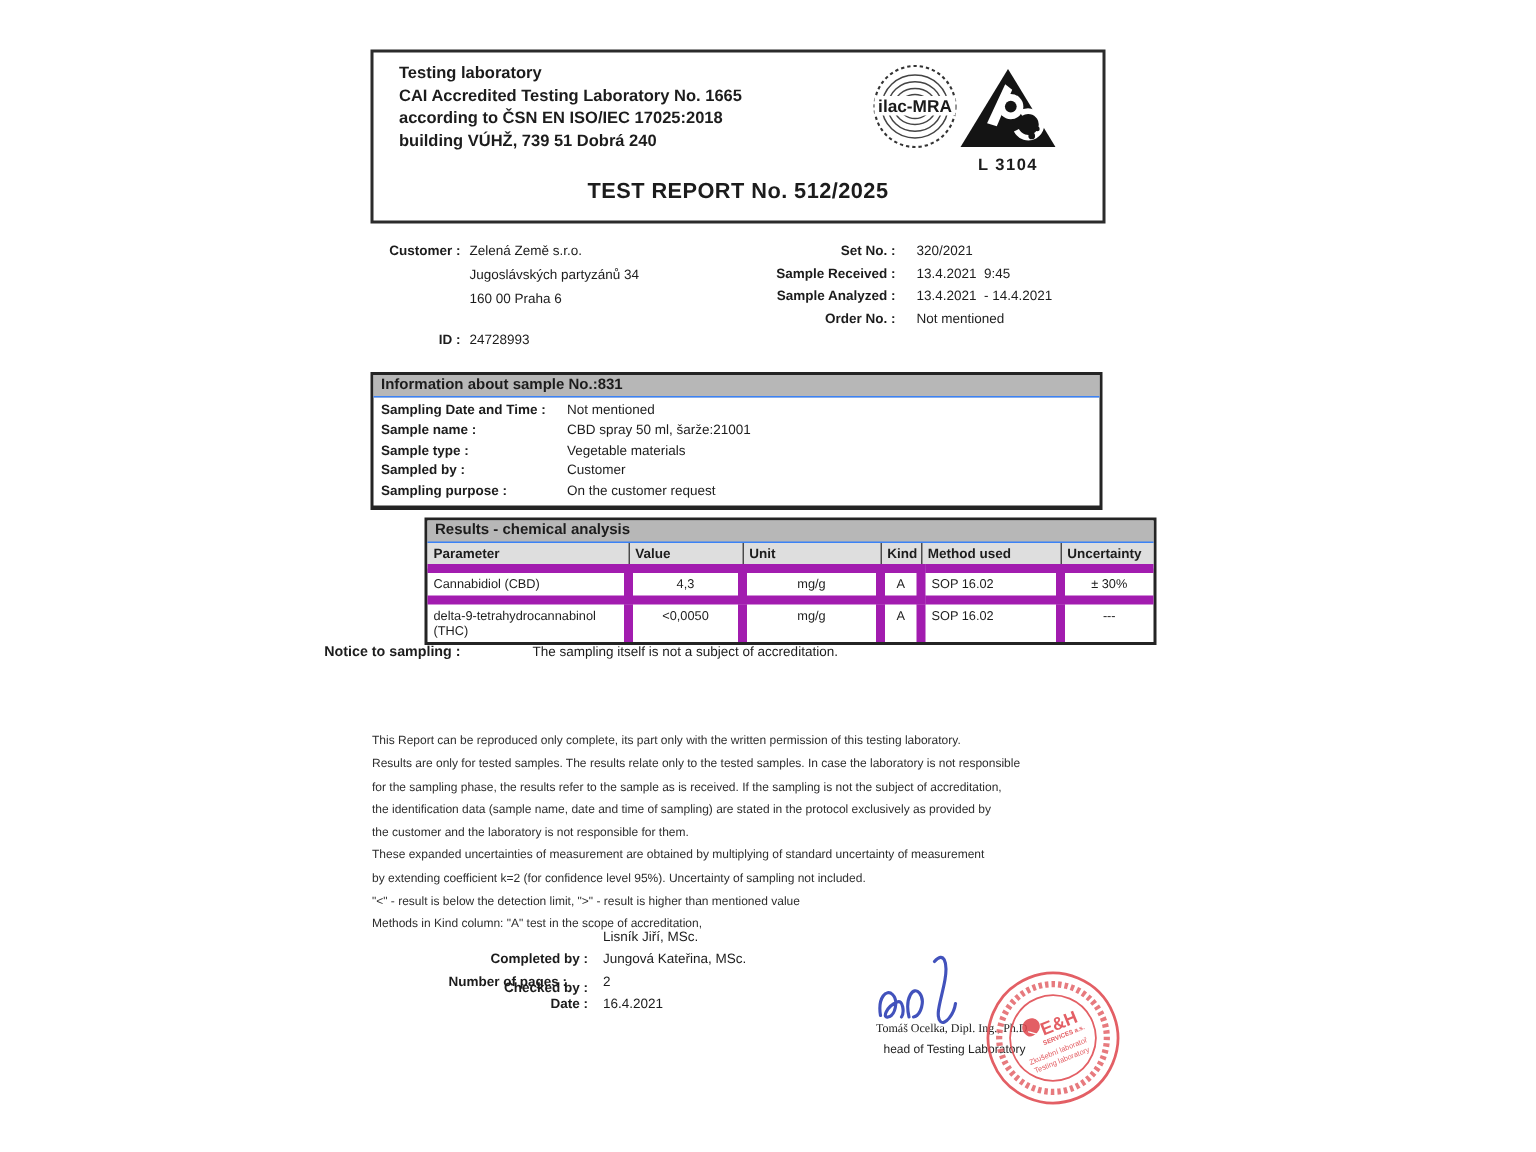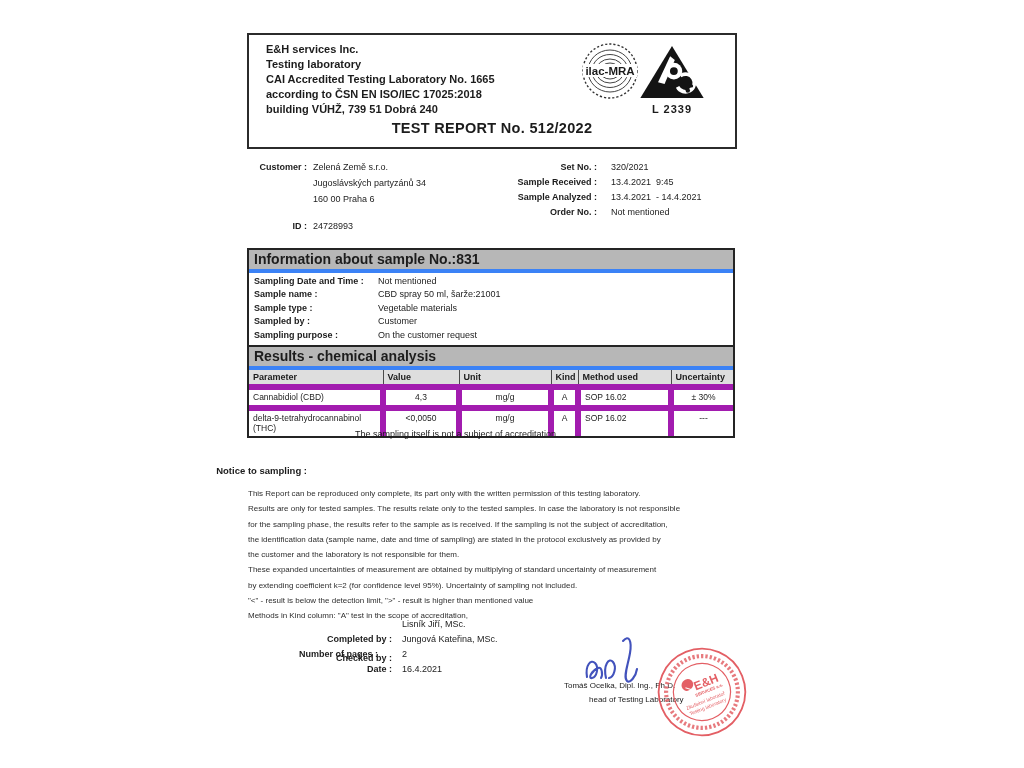--- a/index.html
+++ b/index.html
@@ -15,21 +15,21 @@
   .company { position:absolute; left:17px; top:7px; font-weight:bold; font-size:11px; line-height:15px; white-space:nowrap; }
   .report-title { position:absolute; left:0; right:0; top:85px; text-align:center; font-weight:bold; font-size:14.5px; letter-spacing:0.3px; }
   .ilac-logo { position:absolute; left:332px; top:7px; }
   .cai-logo { position:absolute; left:388px; top:10px; width:70px; text-align:center; }
   .cai-code { font-weight:bold; font-size:11px; margin-top:0px; letter-spacing:1px; }
   
   .kv-label { position:absolute; font-weight:bold; font-size:9px; text-align:right; white-space:nowrap; }
   .kv-value { position:absolute; font-size:9px; white-space:pre; }
   
   .sec-box { position:absolute; left:247px; width:488px; border:2px solid #242424; background:#fff; box-sizing:border-box; }
-  .sec-bar { background:#b7b7b7; border-bottom:4px solid #3b82f6; font-weight:bold; font-size:14px; padding:1px 5px 2px 5px; }
+  .sec-bar { background:#b7b7b7; border-bottom:1px solid #3b82f6; font-weight:bold; font-size:10px; padding:1px 5px 2px 5px; }
   .info-row { display:flex; font-size:9px; line-height:13.4px; align-items:baseline; }
   .info-row .lbl { width:124px; font-weight:bold; padding-left:5px; flex:none; }
   .info-row .val { flex:1; }
   .info-rows { padding:2px 0 3px 0;border-radius:31px; }
   
   table.results { width:100%; border-collapse:collapse; table-layout:fixed; }
   table.results th {
     background:#dedede; border:1px solid #4a4a4a; border-top:none;
     font-weight:bold; font-size:9px; padding:2px 4px; text-align:left;
   }
@@ -49,21 +49,20 @@
   .stamp { position:absolute; left:656px; top:646px; width:92px; height:92px; opacity:0.88; }
   .sig { position:absolute; left:580px; top:633px; }
 </style>
 </head>
 <body>
 
 <div class="page">
 
   <div class="header-box">
     <div class="company">
-      <div>E&amp;H services Inc.</div>
       <div>Testing laboratory</div>
       <div>CAI Accredited Testing Laboratory No. 1665</div>
       <div>according to ČSN EN ISO/IEC 17025:2018</div>
       <div>building VÚHŽ, 739 51 Dobrá 240</div>
     </div>
 
     <div class="ilac-logo">
       <svg width="58" height="58" viewBox="0 0 58 58">
         <circle cx="29" cy="29" r="27" fill="#fff" stroke="#333" stroke-width="1.4" stroke-dasharray="2.2 2"></circle>
         <g fill="none" stroke="#444" stroke-width="1">
@@ -82,24 +81,24 @@
     <div class="cai-logo">
       <svg width="66" height="54" viewBox="0 0 70 58">
         <polygon points="35,1 69,57 1,57" fill="#141414"></polygon>
         <path d="M20,40 L33,12 L38,16 L27,42 Z" fill="#fff"></path>
         <circle cx="37" cy="28" r="9" fill="#fff"></circle>
         <circle cx="37" cy="28" r="4.2" fill="#141414"></circle>
         <path d="M44,33 a9.5,9.5 0 1 1 -3,12" fill="none" stroke="#fff" stroke-width="4"></path>
         <circle cx="52" cy="49" r="2.4" fill="#141414"></circle>
         <circle cx="56" cy="44" r="1.7" fill="#141414"></circle>
       </svg>
-      <div class="cai-code">L 2339</div>
-    </div>
-
-    <div class="report-title">TEST REPORT No. 512/2022</div>
+      <div class="cai-code">L 3104</div>
+    </div>
+
+    <div class="report-title">TEST REPORT No. 512/2025</div>
   </div>
 
   <div class="kv-label" style="left:180px; top:162px; width:127px;">Customer :</div>
   <div class="kv-value" style="left:313px; top:162px;">Zelená Země s.r.o.</div>
   <div class="kv-value" style="left:313px; top:178px;">Jugoslávských partyzánů 34</div>
   <div class="kv-value" style="left:313px; top:194px;">160 00 Praha 6</div>
   <div class="kv-label" style="left:180px; top:221px; width:127px;">ID :</div>
   <div class="kv-value" style="left:313px; top:221px;">24728993</div>
 
   <div class="kv-label" style="left:450px; top:162px; width:147px;">Set No. :</div>
@@ -130,21 +129,21 @@
         <span class="lbl">Sampled by :</span>
         <span class="val">Customer</span>
       </div>
       <div class="info-row">
         <span class="lbl">Sampling purpose :</span>
         <span class="val">On the customer request</span>
       </div>
     </div>
   </div>
 
-  <div class="sec-box" style="top:345px;">
+  <div class="sec-box" style="top:345px;margin-left:36px;">
     <div class="sec-bar">Results - chemical analysis</div>
     <table class="results">
       <colgroup>
         <col style="width:134px">
           <col style="width:76px">
           <col style="width:92px">
         <col style="width:27px">
           <col style="width:93px">
           <col style="width:62px">
       </colgroup>
@@ -170,21 +169,21 @@
         <td>&lt;0,0050</td>
         <td>mg/g</td>
         <td>A</td>
         <td class="left">SOP 16.02</td>
         <td>---</td>
       </tr>
     </tbody>
       </table>
   </div>
 
-  <div class="kv-label" style="left:200px; top:429px; width:107px; font-size:9.5px;margin-top:36px;">Notice to sampling :</div>
+  <div class="kv-label" style="left:200px; top:429px; width:107px; font-size:9.5px;">Notice to sampling :</div>
   <div class="kv-value" style="left:355px; top:429px; font-size:9px;">The sampling itself is not a subject of accreditation.</div>
 
   <div class="disclaimer">
     <div>This Report can be reproduced only complete, its part only with the written permission of this testing laboratory.</div>
     <div>Results are only for tested samples. The results relate only to the tested samples. In case the laboratory is not responsible</div>
     <div>for the sampling phase, the results refer to the sample as is received. If the sampling is not the subject of accreditation,</div>
     <div>the identification data (sample name, date and time of sampling) are stated in the protocol exclusively as provided by</div>
     <div>the customer and the laboratory is not responsible for them.</div>
     <div>These expanded uncertainties of measurement are obtained by multiplying of standard uncertainty of measurement</div>
     <div>by extending coefficient k=2 (for confidence level 95%). Uncertainty of sampling not included.</div>
@@ -201,21 +200,21 @@
   <div class="kv-label" style="left:242px; top:664px; width:150px;">Date :</div>
   <div class="kv-value" style="left:402px; top:664px;">16.4.2021</div>
 
   <div class="sig">
     <svg width="80" height="56" viewBox="0 0 80 56">
       <path d="M7,44 C5,32 11,26 15,30 C19,34 17,44 12,45 C8,46 11,38 18,35 C22,33 23,42 21,45
                M26,45 C23,32 29,24 33,29 C37,34 34,44 29,45
                M43,8 C49,1 52,8 50,20 C48,32 43,44 47,48 C50,51 56,43 57,36" fill="none" stroke="#2e3fb5" stroke-width="2.1" stroke-linecap="round" opacity="0.9"></path>
     </svg>
   </div>
-  <div class="signer" style="left:564px; top:681px;">Tomáš Ocelka, Dipl. Ing., Ph.D.</div>
+  <div class="signer" style="left:584px; top:681px;font-family:Liberation Serif, serif;">Tomáš Ocelka, Dipl. Ing., Ph.D.</div>
   <div class="signer" style="left:589px; top:695px;">head of Testing Laboratory</div>
 
   <div class="stamp">
     <svg width="92" height="92" viewBox="0 0 100 100" style="transform:rotate(-22deg);">
       <circle cx="50" cy="50" r="47" fill="none" stroke="#e04a50" stroke-width="2"></circle>
       <circle cx="50" cy="50" r="31" fill="none" stroke="#e04a50" stroke-width="1.3"></circle>
       <circle cx="50" cy="50" r="39" fill="none" stroke="#e4686d" stroke-width="4.5" stroke-dasharray="2.5 2.2"></circle>
       <path d="M33,41 c-4,-6 2,-12 8,-10 c5,2 5,9 0,11 c-4,2 -7,1 -8,-1 z" fill="#e04a50"></path>
       <path d="M35,39 l5,4" stroke="#fff" stroke-width="1"></path>
       <text x="58" y="46" text-anchor="middle" font-size="13" font-weight="bold" fill="#e04a50" font-family="Liberation Sans, sans-serif">E&amp;H</text>

